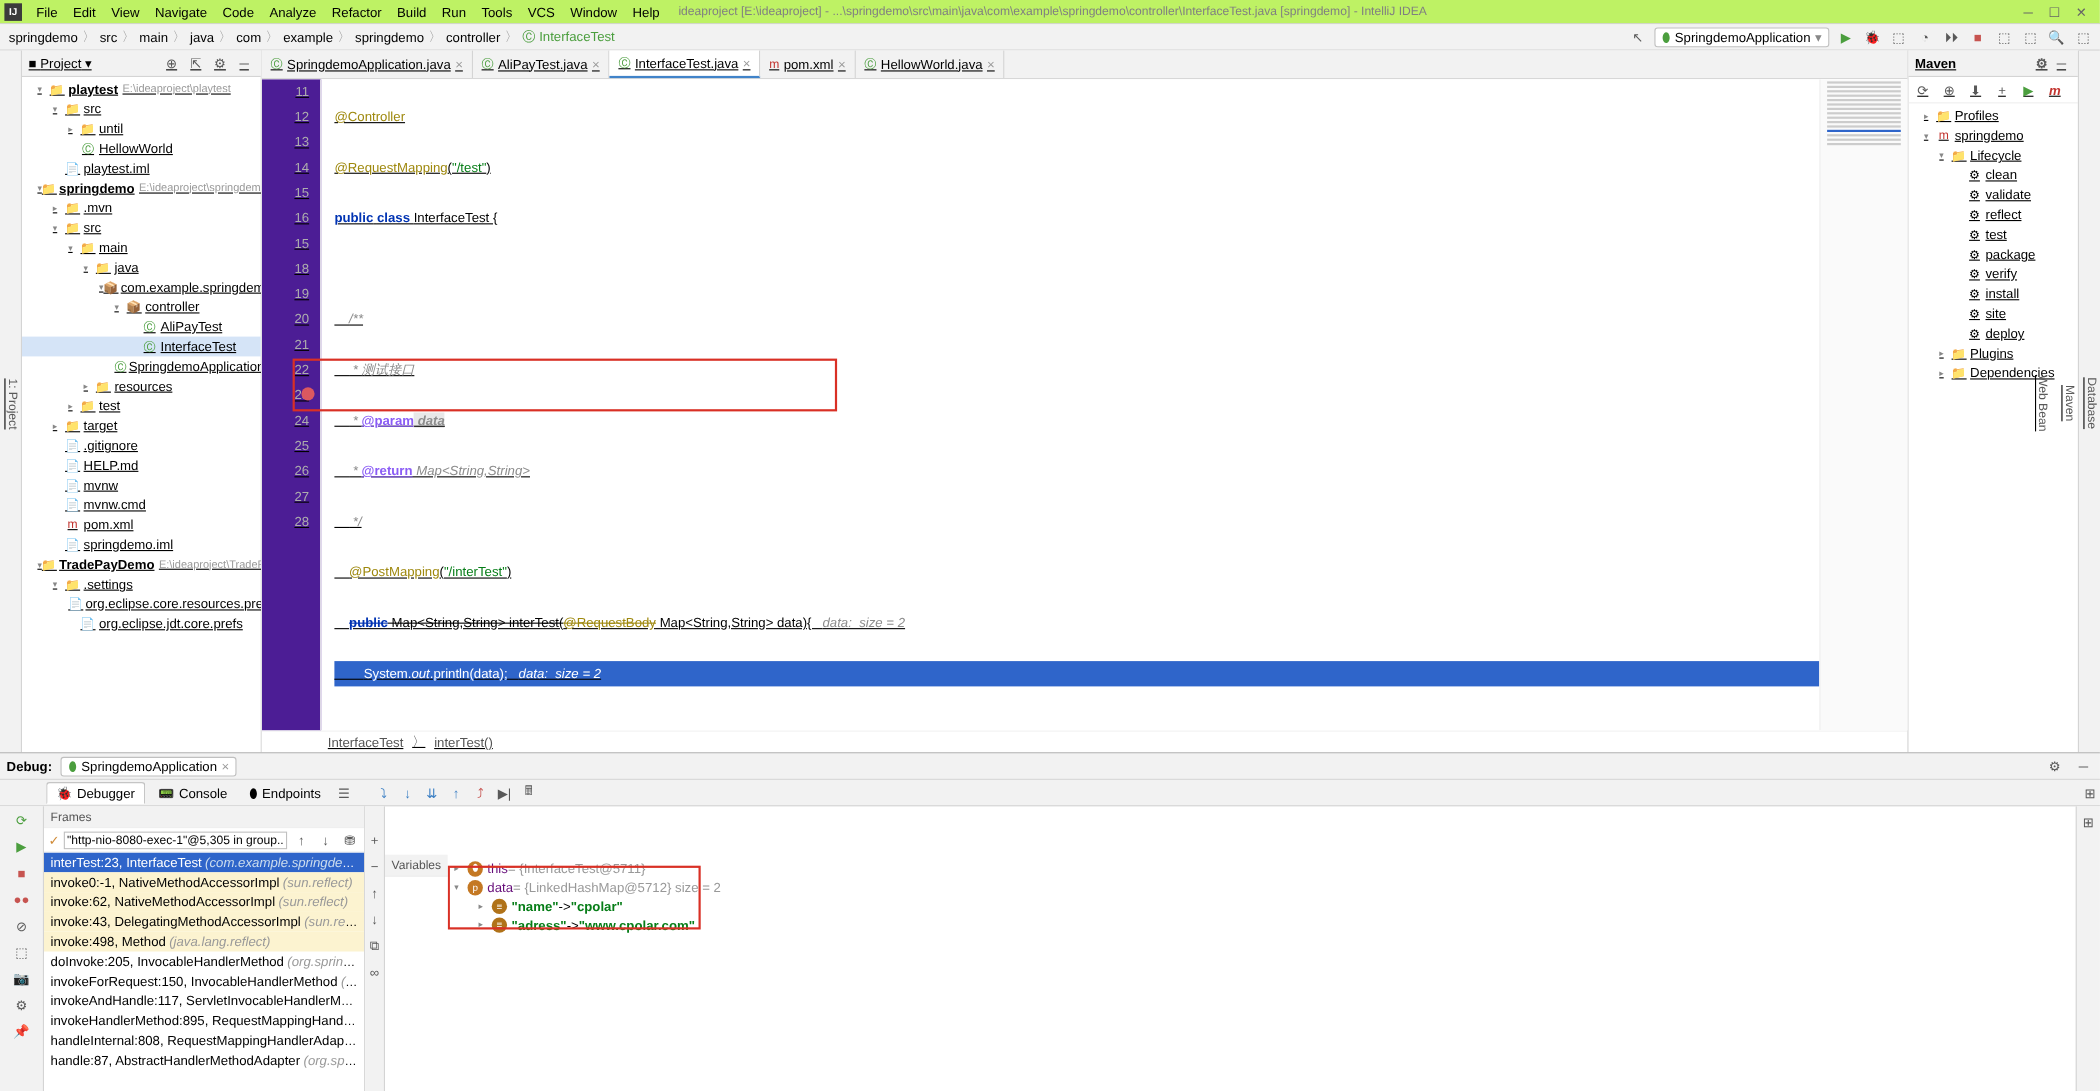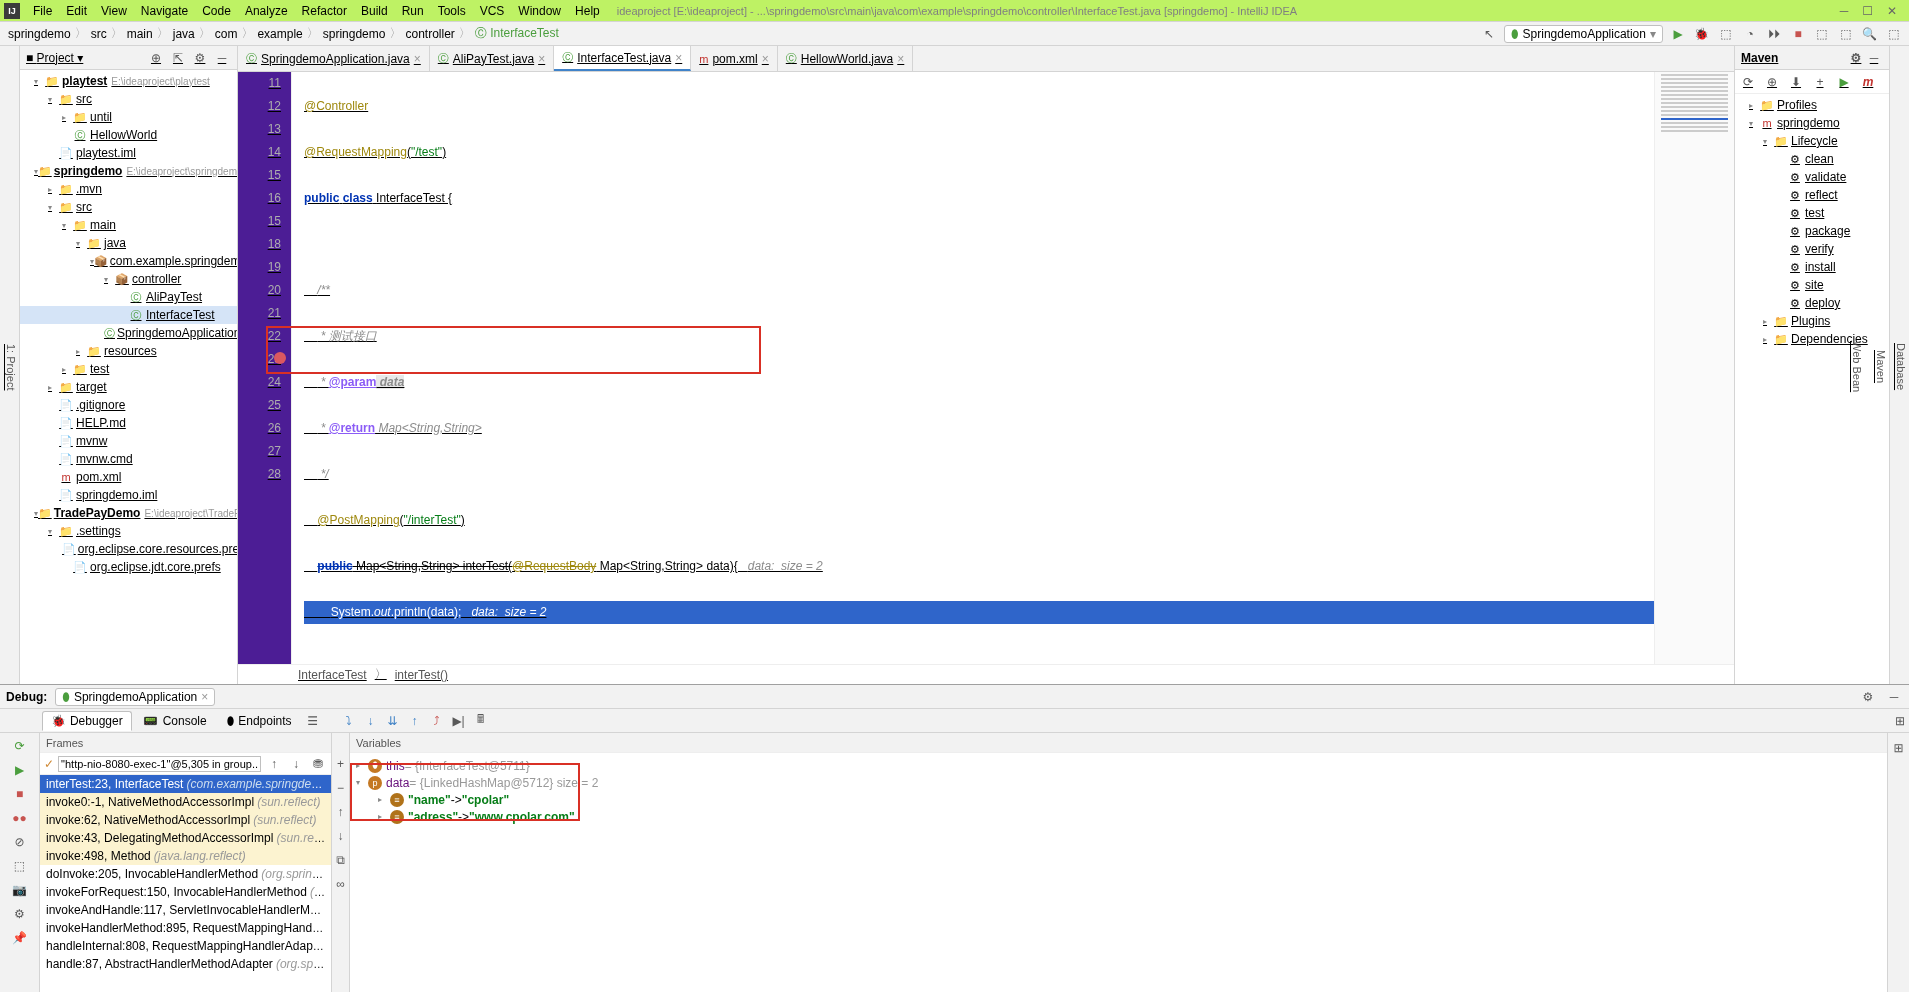--- a/index.html
+++ b/index.html
@@ -76,21 +76,21 @@
 .frames-panel { width: 292px; border-right: 1px solid #d4d4d4; display: flex; flex-direction: column; }
 .frames-header { height: 20px; background: #f2f2f2; border-bottom: 1px solid #eee; display: flex; align-items: center; padding: 0 6px; font-size: 11px; color: #555; }
 .frames-thread { height: 22px; border-bottom: 1px solid #eee; display: flex; align-items: center; padding: 0 4px; gap: 4px; background: #fff; }
 .frames-thread-select { flex: 1; border: 1px solid #c0c0c0; font-size: 11px; padding: 1px 2px; }
 .frames-list { flex: 1; overflow: auto; }
 .frame-row { padding: 2px 6px; font-size: 11px; white-space: nowrap; overflow: hidden; text-overflow: ellipsis; cursor: pointer; }
 .frame-row.selected { background: #2f65ca; color: #fff; }
 .frame-row .pkg { color: #999; font-style: italic; }
 .frame-row.selected .pkg { color: #cde; }
 .frame-row.yellow { background: #fcf3d0; }
-.vars-panel { flex: 1; display: flex; flex-direction: column; position: relative; }
+.vars-panel { flex: 1; display: flex; flex-direction: row; position: relative; margin-top: 44px; }
 .vars-header { height: 20px; background: #f2f2f2; border-bottom: 1px solid #eee; display: flex; align-items: center; padding: 0 6px; font-size: 11px; color: #555; }
 .vars-body { flex: 1; padding: 4px 6px; overflow: auto; font-size: 12px; position: relative; }
 .var-row { display: flex; align-items: center; height: 17px; white-space: nowrap; }
 .var-arrow { width: 12px; color: #888; font-size: 8px; }
 .var-ico { width: 14px; height: 14px; border-radius: 50%; display: inline-flex; align-items: center; justify-content: center; font-size: 9px; color: #fff; margin-right: 4px; }
 .var-ico.p { background: #c47823; }
 .var-ico.f { background: #b07219; }
 .var-name { color: #660e7a; }
 .var-gray { color: #999; }
 .red-box2 { position: absolute; border: 2px solid #d93025; pointer-events: none; }

